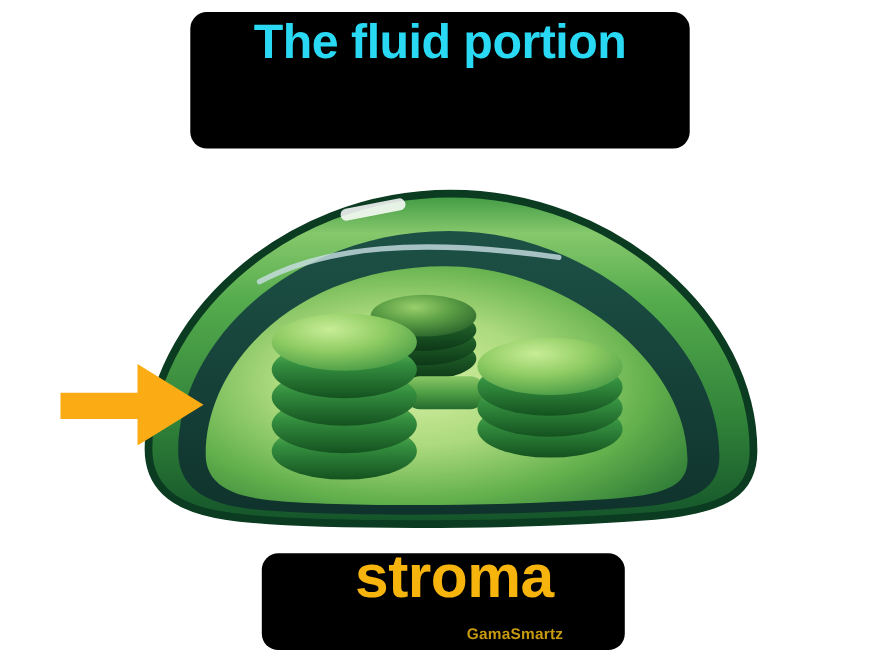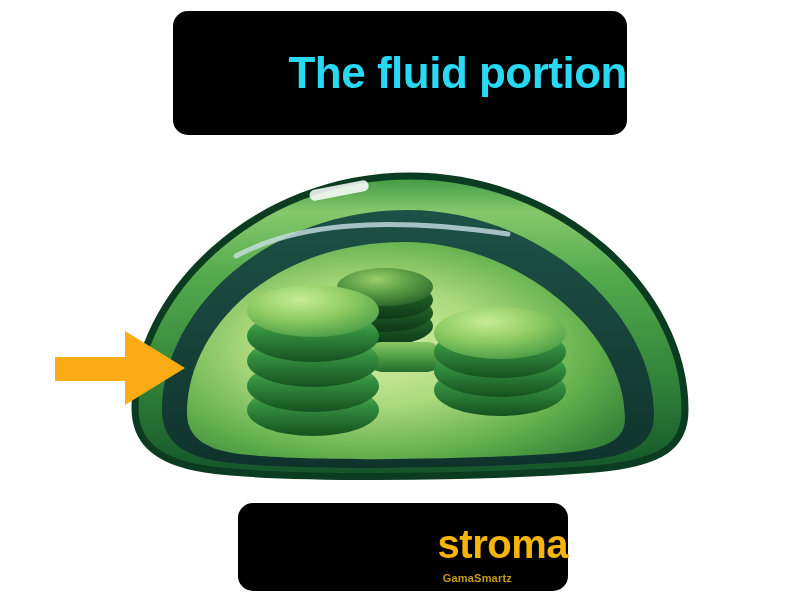--- a/index.html
+++ b/index.html
@@ -15,23 +15,23 @@
     position: relative;
     width: 800px;
     height: 600px;
     background: #ffffff;
   }
   .banner {
     position: absolute;
     background: #000000;
     border-radius: 15px;
     display: flex;
-    flex-direction: row;
+    flex-direction: column;
     align-items: center;
-    justify-content: flex-end;
+    justify-content: space-between;
     text-align: center;
   }
   .banner.definition {
     left: 173px;
     top: 11px;
     width: 454px;
     height: 124px;
   }
   .banner.definition .line {
     color: #29d8f2;
@@ -42,33 +42,33 @@
     white-space: nowrap;
   }
   .banner.term {
     left: 238px;
     top: 503px;
     width: 330px;
     height: 88px;
   }
   .banner.term .word {
     color: #f6b40c;
-    font-size: 40px;
+    font-size: 55px;
     font-weight: 600;
     letter-spacing: -0.5px;
     line-height: 1;
     margin-top: -6px;
     margin-left: 20px;
   }
   .banner.term .watermark {
     position: absolute;
     right: 56px;
     bottom: 7px;
     color: #c79a10;
-    font-size: 11px;
+    font-size: 14px;
     font-weight: 700;
     letter-spacing: 0.2px;
   }
   .illustration {
     position: absolute;
     left: 40px;
     top: 170px;
     width: 650px;
     height: 315px;
   }

